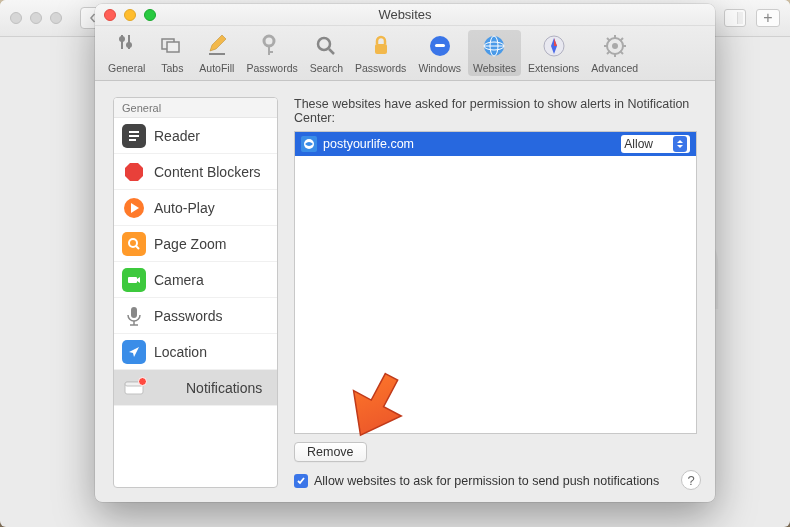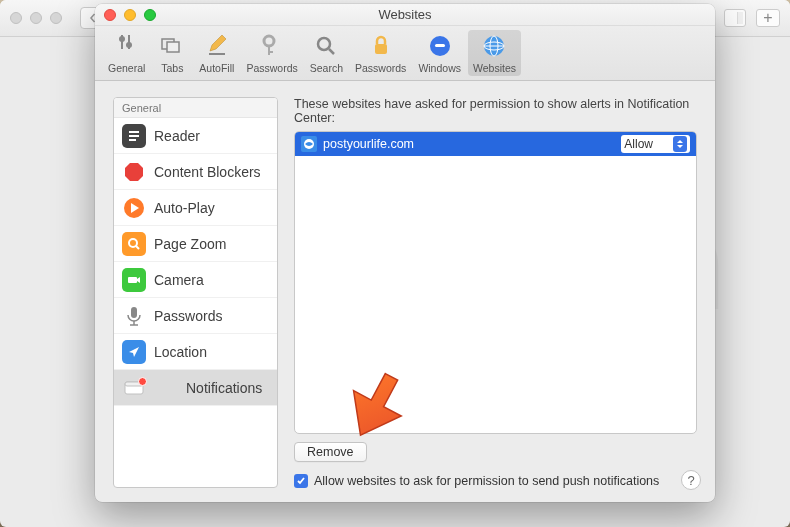--- a/index.html
+++ b/index.html
@@ -144,21 +144,21 @@
       flex-direction: column;
     }
     .main-header {
       font-size: 12.5px; color:#444;
       margin-bottom: 6px;
     }
     .website-list {
       flex: 1;
       background: #fff;
       border: 1px solid #c8c8c8;
-      border-radius: 5px;
+      border-radius: 0;
       overflow: hidden;
     }
     .website-row {
       display: flex;
       align-items: center;
       height: 24px;
       padding: 0 6px;
       gap: 6px;
     }
     .website-row.selected {
@@ -358,20 +358,49 @@
     <div class="toolbar-item selected">
       <div class="toolbar-icon">
         <svg width="26" height="26" viewBox="0 0 26 26">
             <circle cx="13" cy="13" r="10" fill="#4a9ae8"></circle>
             <ellipse cx="13" cy="13" rx="10" ry="4" fill="none" stroke="#fff" stroke-width="1"></ellipse>
             <ellipse cx="13" cy="13" rx="4" ry="10" fill="none" stroke="#fff" stroke-width="1"></ellipse>
             <line x1="3" y1="13" x2="23" y2="13" stroke="#fff" stroke-width="1"></line>
           </svg>
       </div>
       <span class="toolbar-label">Websites</span>
+    </div>
+    <div class="toolbar-item">
+      <div class="toolbar-icon">
+        <svg width="26" height="26" viewBox="0 0 26 26">
+            <circle cx="13" cy="13" r="10" fill="#e8e8f0" stroke="#b0b0c0" stroke-width="1"></circle>
+            <path d="M13 5 L16 13 L13 21 L10 13 Z" fill="#4a6ae8"></path>
+            <path d="M13 5 L16 13 L13 13 Z" fill="#e84a4a"></path>
+          </svg>
+      </div>
+      <span class="toolbar-label">Extensions</span>
+    </div>
+    <div class="toolbar-item">
+      <div class="toolbar-icon">
+        <svg width="26" height="26" viewBox="0 0 26 26">
+            <circle cx="13" cy="13" r="8" fill="none" stroke="#aaa" stroke-width="2"></circle>
+            <circle cx="13" cy="13" r="3" fill="#aaa"></circle>
+            <g stroke="#aaa" stroke-width="2">
+              <line x1="13" y1="2" x2="13" y2="6"></line>
+              <line x1="13" y1="20" x2="13" y2="24"></line>
+              <line x1="2" y1="13" x2="6" y2="13"></line>
+              <line x1="20" y1="13" x2="24" y2="13"></line>
+              <line x1="5" y1="5" x2="8" y2="8"></line>
+              <line x1="18" y1="18" x2="21" y2="21"></line>
+              <line x1="21" y1="5" x2="18" y2="8"></line>
+              <line x1="8" y1="18" x2="5" y2="21"></line>
+            </g>
+          </svg>
+      </div>
+      <span class="toolbar-label">Advanced</span>
     </div>
   </div>
 
   <div class="content">
     <div class="sidebar">
       <div class="sidebar-header">General</div>
       <div class="sidebar-item">
         <div class="side-icon" style="background:#444">
           <svg width="14" height="14" viewBox="0 0 14 14">
               <rect x="2" y="2" width="10" height="2" fill="#fff"></rect>

